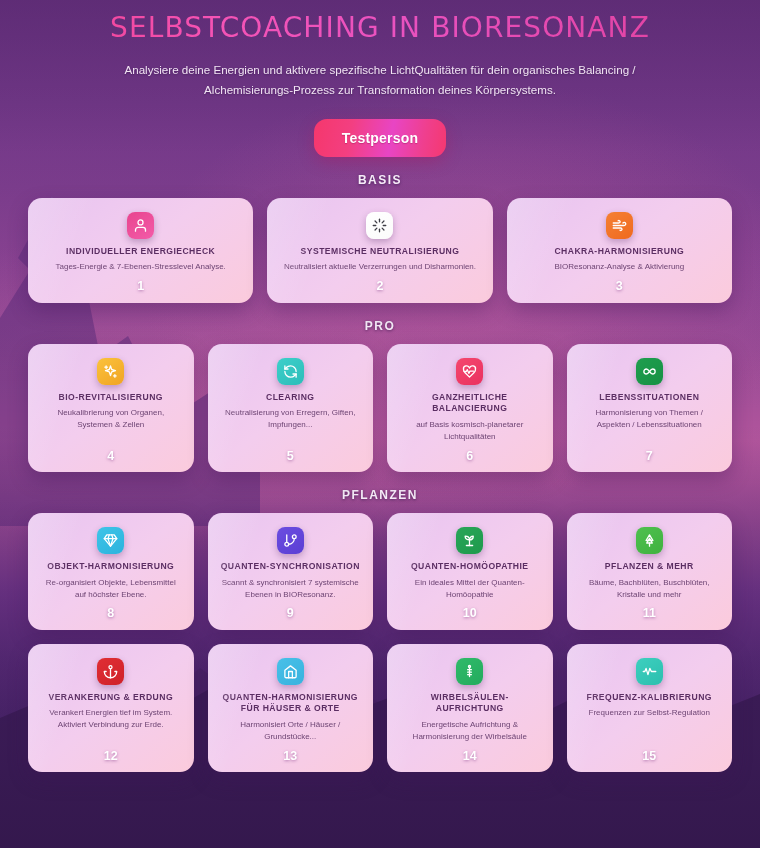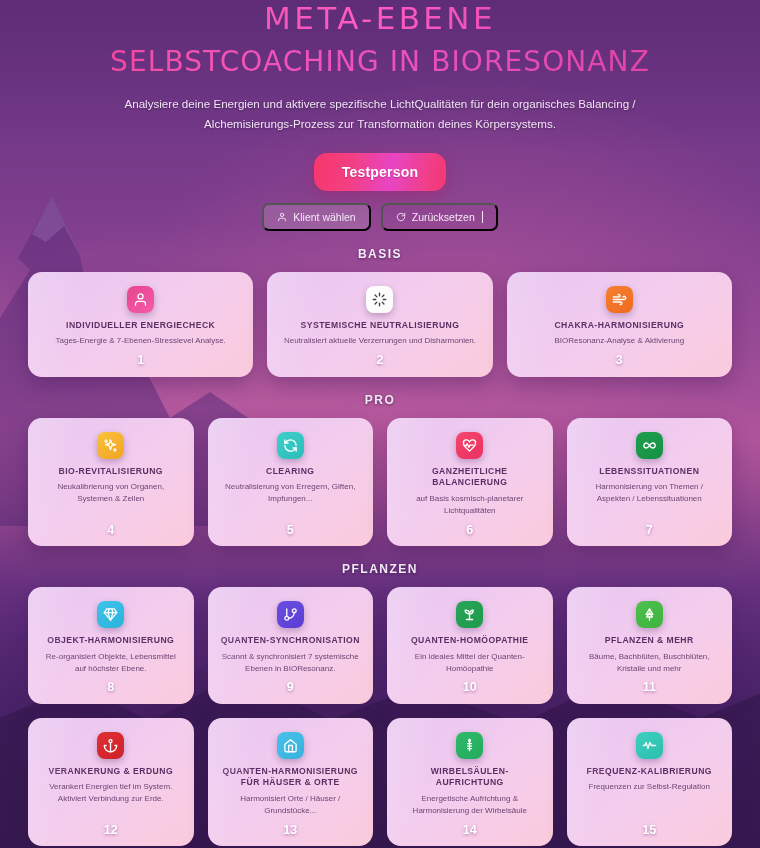--- a/index.html
+++ b/index.html
@@ -263,50 +263,27 @@
     <path d="M92 0 L58 62 L70 74 L40 122 L18 108 L0 150 L0 330 L300 330 L300 230 L250 196 L210 222 L168 140 L140 160 L120 60 Z" fill="#5d2e7c" opacity=".9"></path>
     <path d="M92 0 L72 38 L86 46 L104 30 L120 60 Z" fill="#9a77b8" opacity=".55"></path>
   </svg>
 
   <div id="bg-vignette"></div>
 </div>
 
 <div id="page">
 
   <header>
-    <h1 id="app-title">META-EBENE</h1>
     <h2 id="app-subtitle">SELBSTCOACHING IN BIORESONANZ</h2>
     <p id="app-description">Analysiere deine Energien und aktivere spezifische LichtQualitäten für dein organisches Balancing / Alchemisierungs-Prozess zur Transformation deines Körpersystems.</p>
   </header>
 
   <div id="client-row">
     <button id="client-chip">Testperson</button>
 
-    <div id="client-actions">
-      <button class="pill" id="btn-select-client">
-        <span>
-          <svg width="10" height="10" viewBox="0 0 24 24" fill="none" stroke="#f5e9f7" stroke-width="2.2" stroke-linecap="round" stroke-linejoin="round">
-            <path d="M20 21v-2a4 4 0 0 0-4-4H8a4 4 0 0 0-4 4v2"></path>
-              <circle cx="12" cy="7" r="4"></circle>
-          </svg>
-        </span>
-        <span>Klient wählen</span>
-      </button>
-
-      <button class="pill" id="btn-reset">
-        <span>
-          <svg width="10" height="10" viewBox="0 0 24 24" fill="none" stroke="#f5e9f7" stroke-width="2.2" stroke-linecap="round" stroke-linejoin="round">
-            <path d="M21 12a9 9 0 1 1-3.5-7.1"></path>
-              <path d="M21 3v6h-6"></path>
-          </svg>
-        </span>
-        <span>Zurücksetzen</span>
-        <span class="caret"></span>
-      </button>
-    </div>
   </div>
 
   <main id="sections-container">
       <section class="section">
         <div class="section-label">BASIS</div>
         <div class="card-grid grid-3">
           <div class="card">
             <div class="card-icon" style="background: linear-gradient(145deg, rgb(232, 69, 143), rgb(243, 91, 168));">
               <svg width="15" height="15" viewBox="0 0 24 24" fill="none" stroke="#ffffff" stroke-width="2.1" stroke-linecap="round" stroke-linejoin="round">
                 <path d="M20 21v-2a4 4 0 0 0-4-4H8a4 4 0 0 0-4 4v2"></path>

